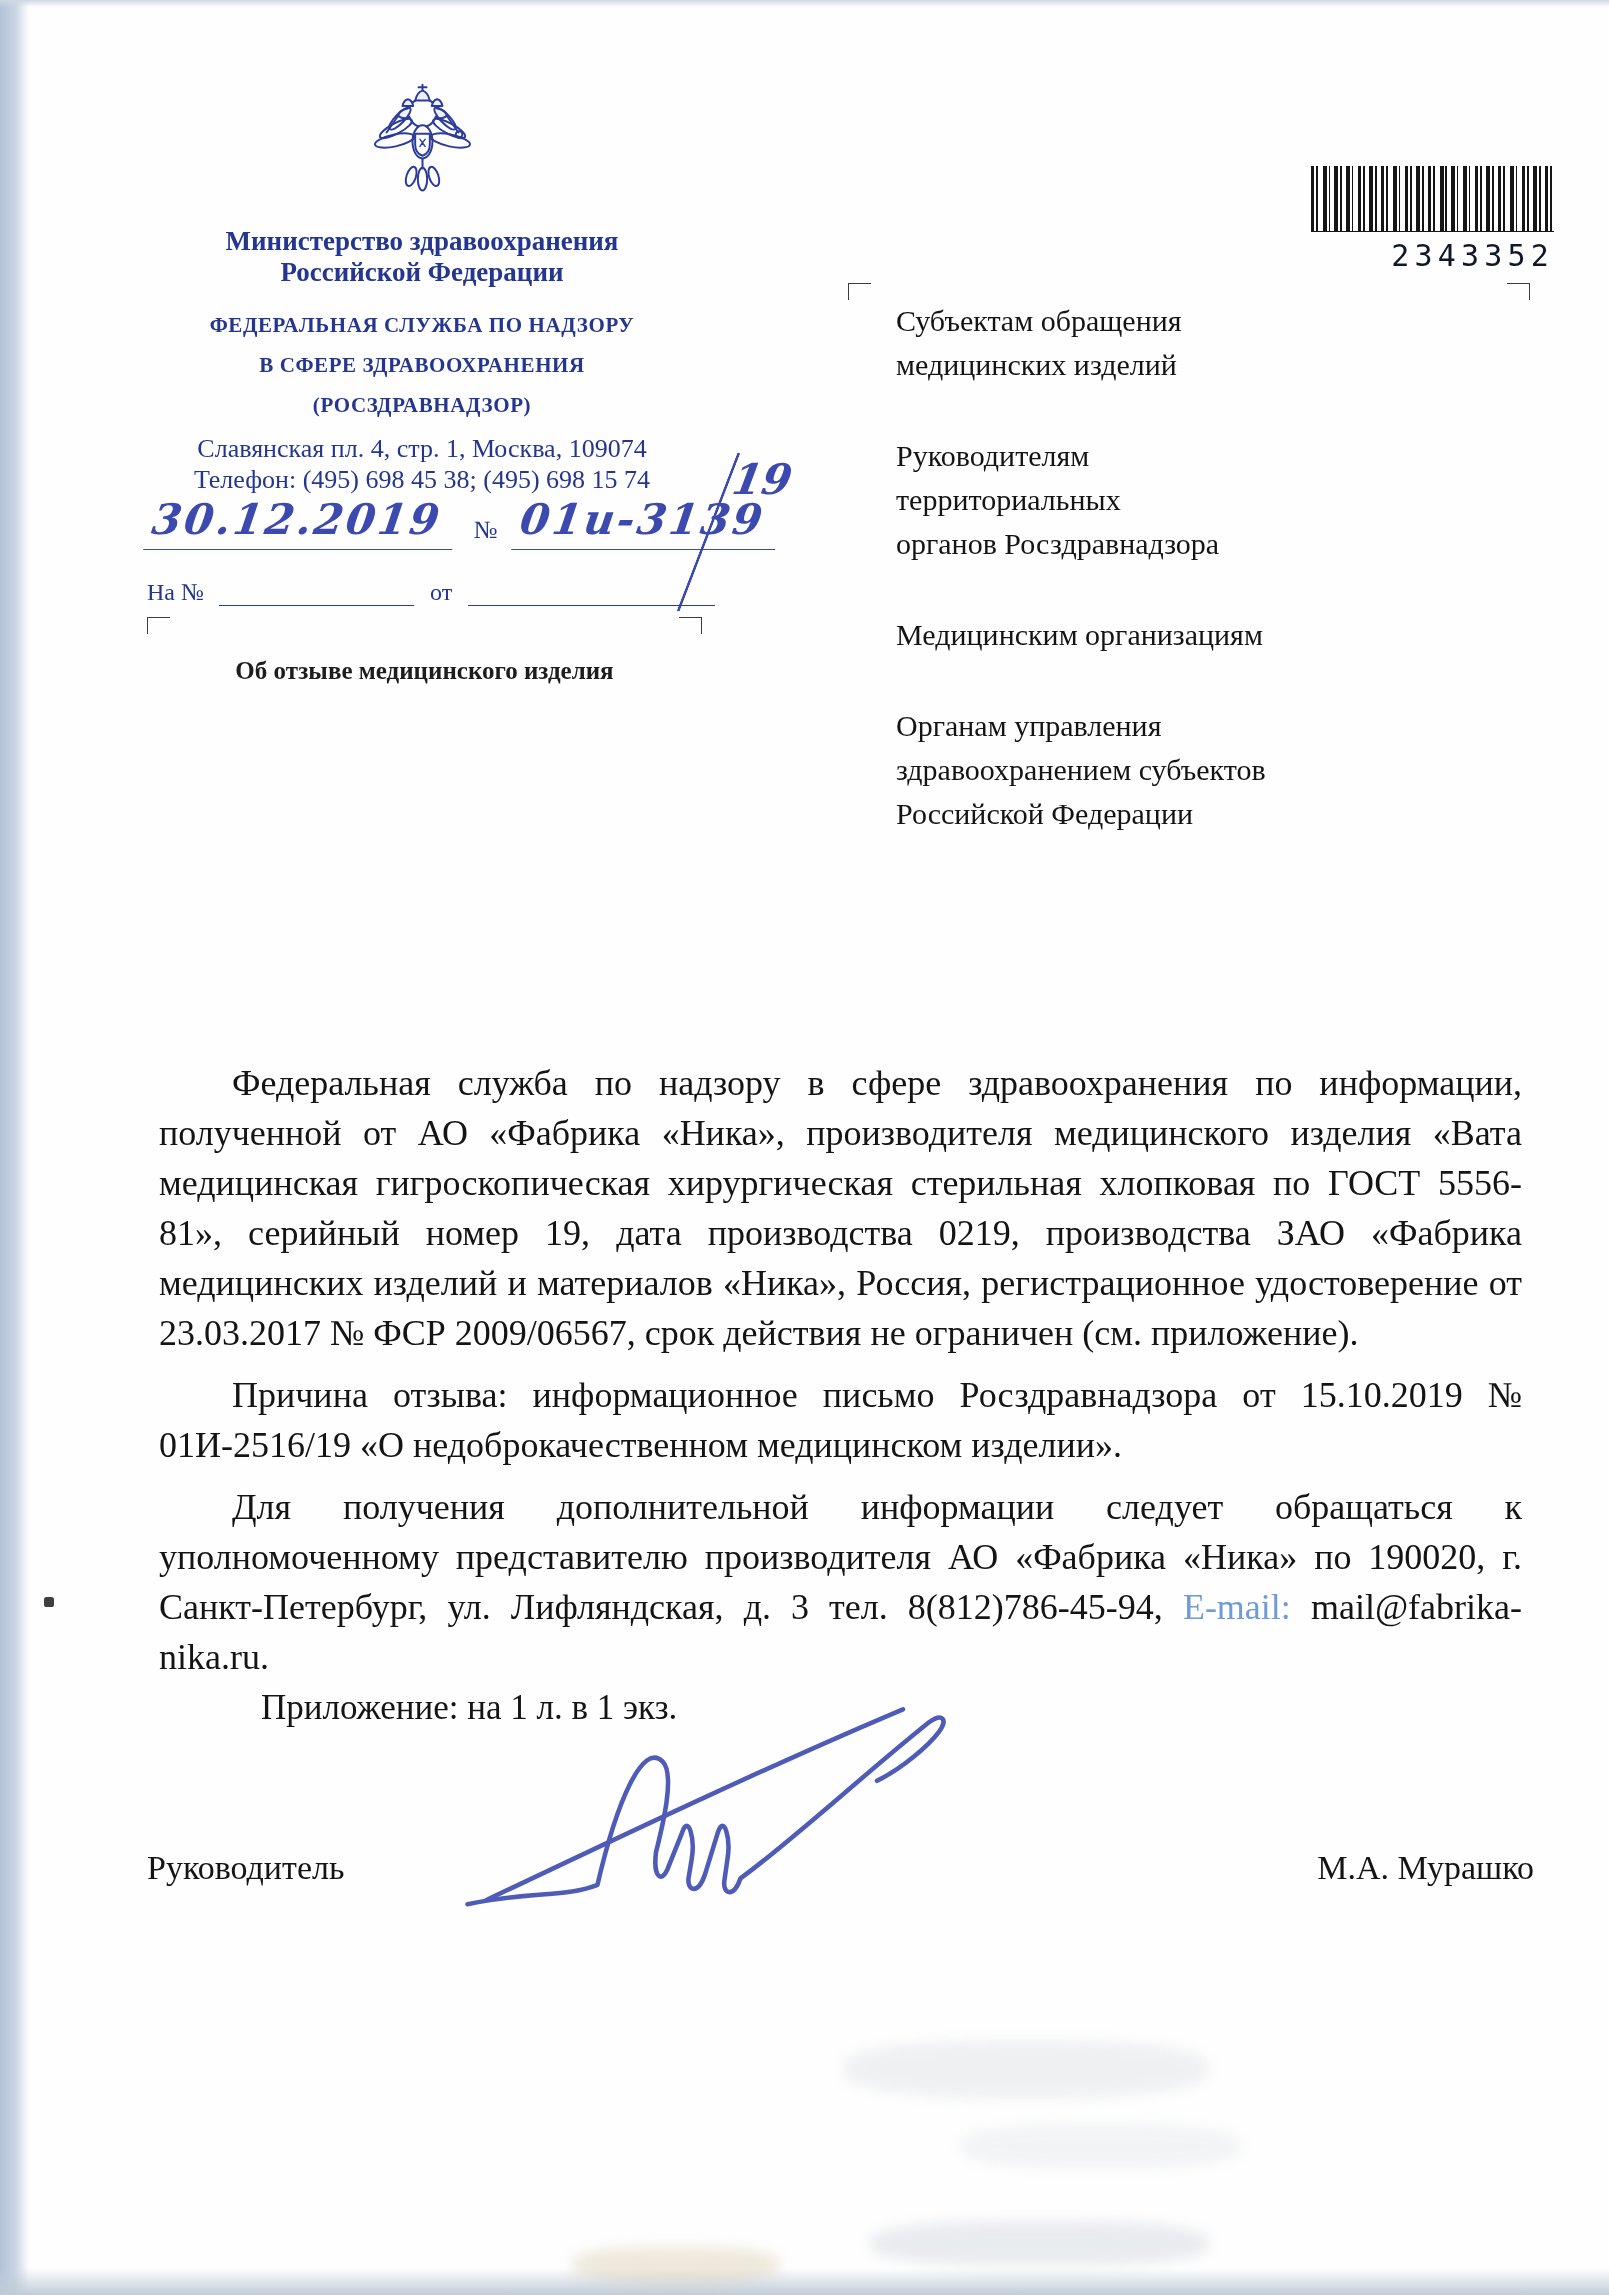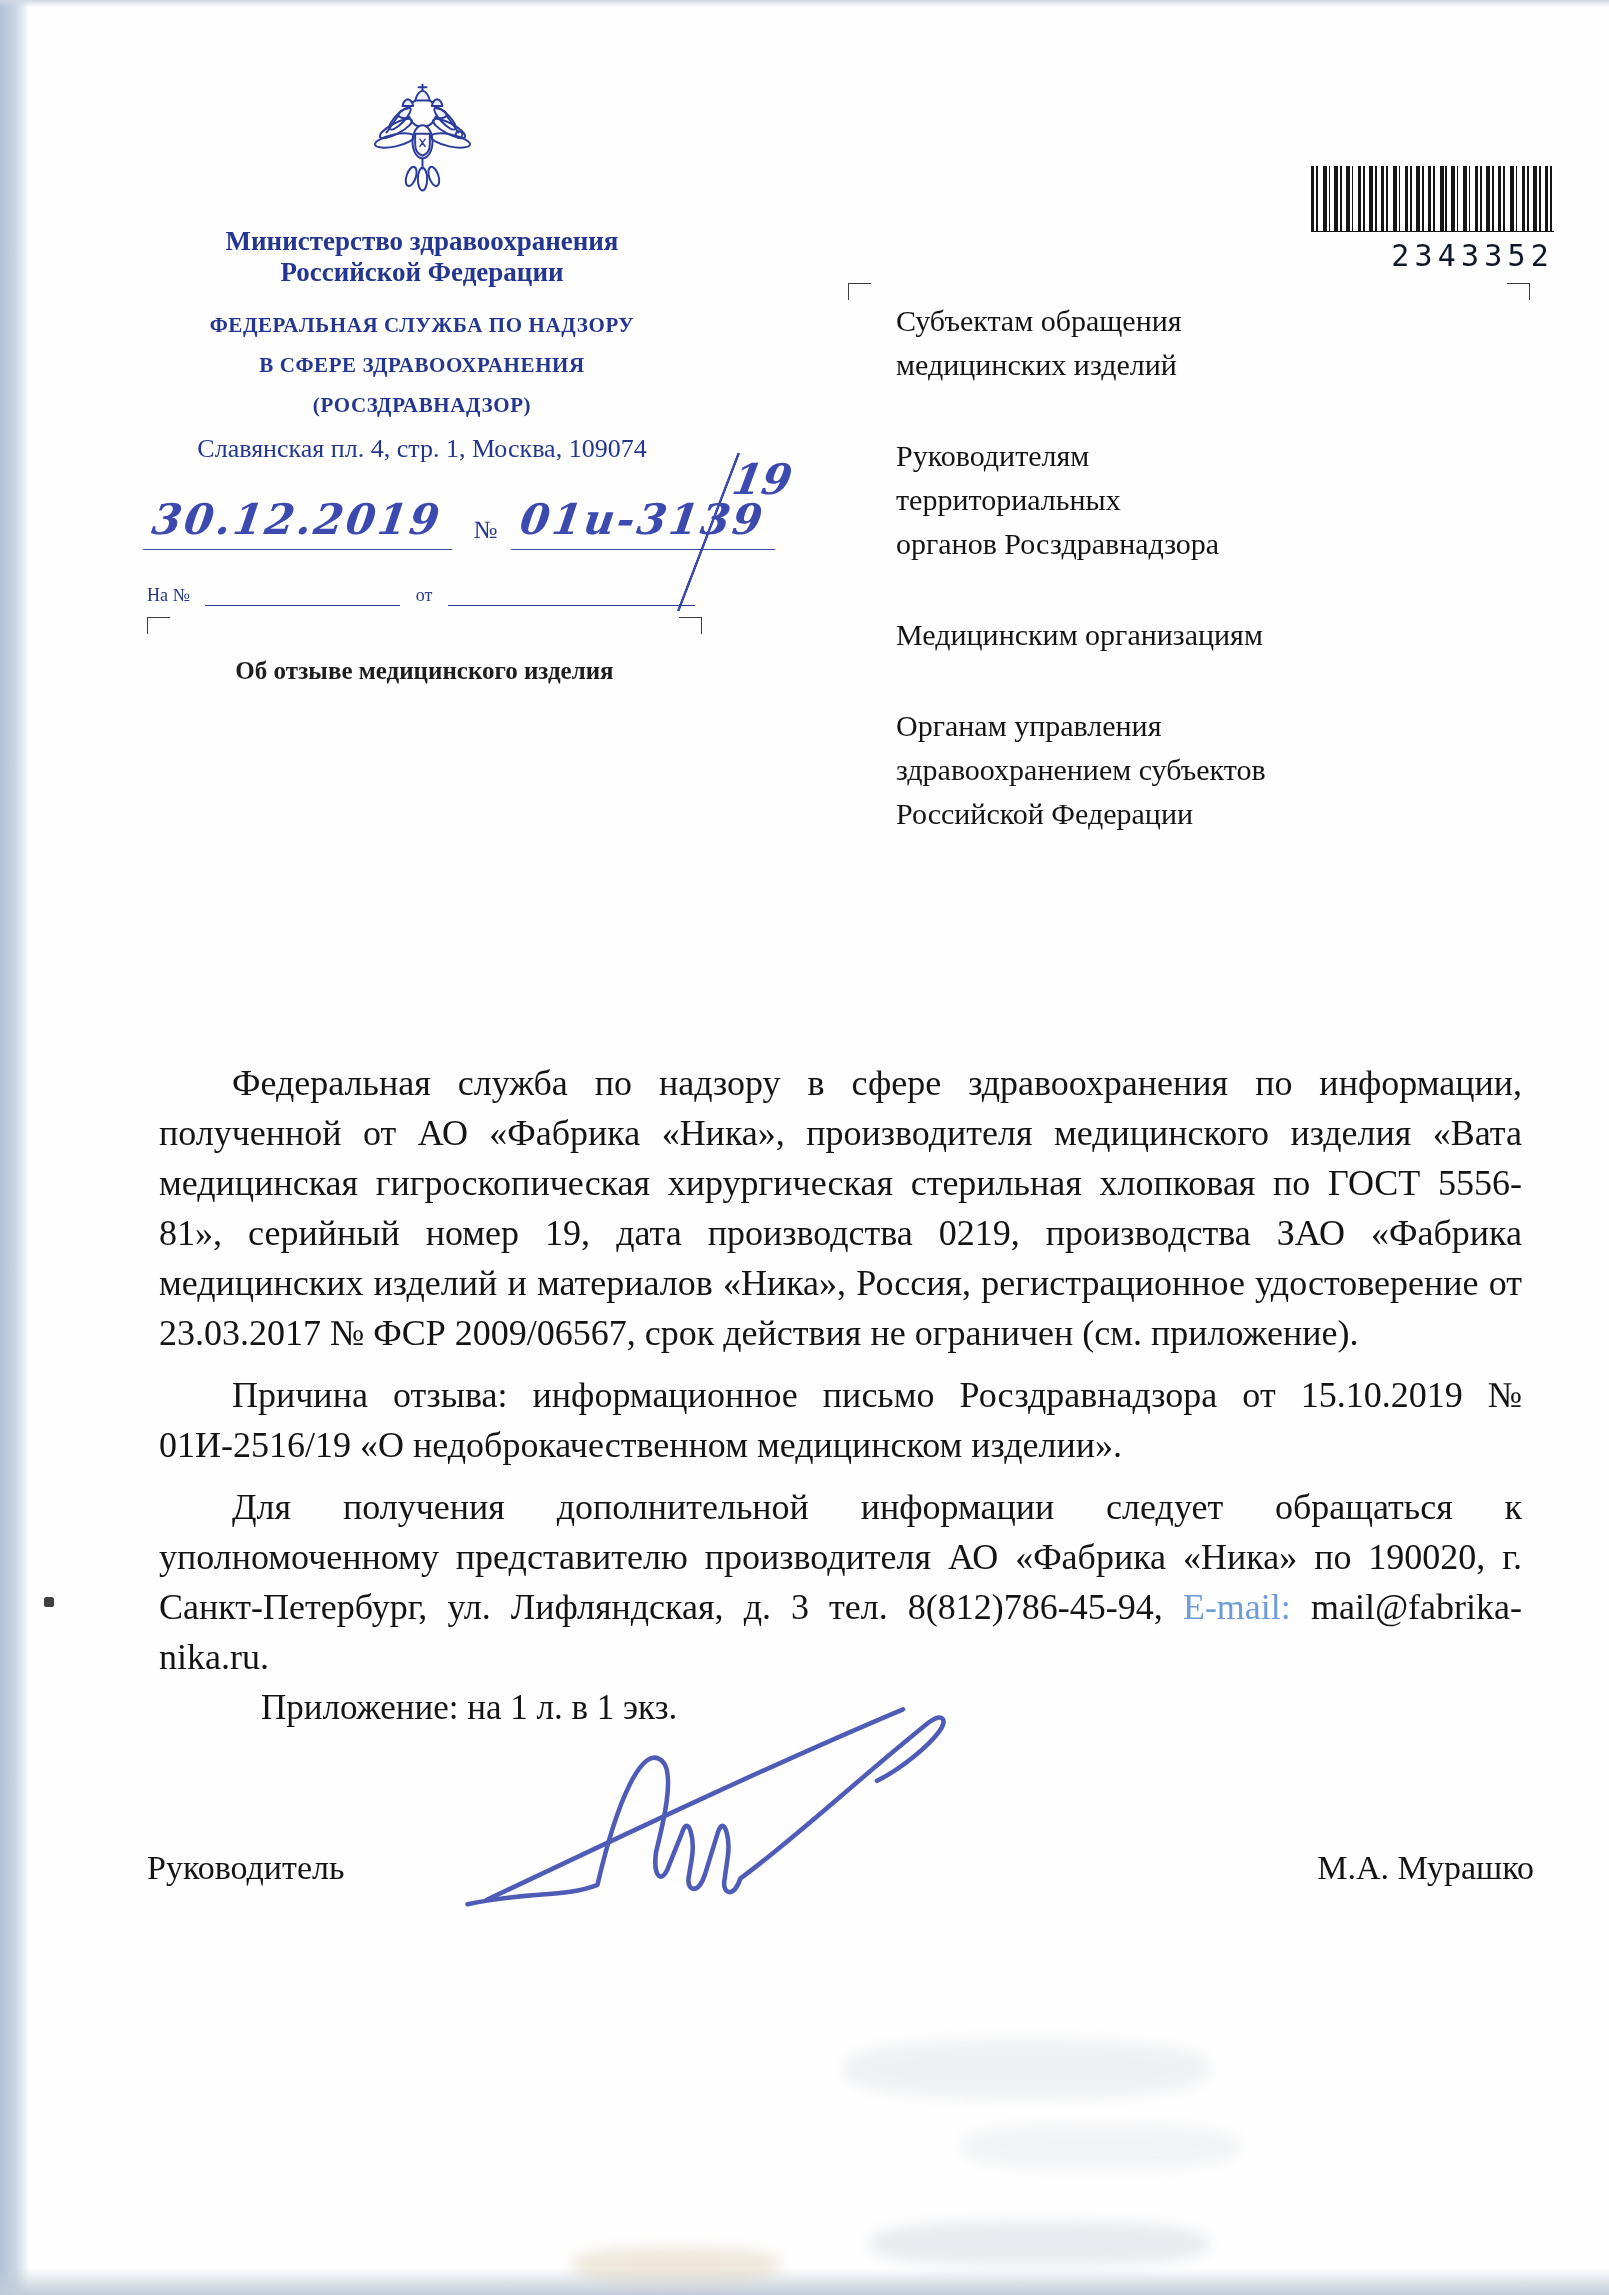--- a/index.html
+++ b/index.html
@@ -24,21 +24,21 @@
   .service{margin-top:17px;font-weight:bold;font-size:21px;line-height:40px;letter-spacing:0.6px;}
   .contact{margin-top:8px;font-size:26px;line-height:31px;}
 
   
   .ref-row1{position:absolute;left:147px;top:495px;display:flex;align-items:flex-end;gap:18px;}
   .hw{font-family:"DejaVu Serif",serif;font-style:italic;font-weight:bold;font-size:42px;color:#3c49ae;letter-spacing:2.6px;display:inline-block;transform:skewX(-8deg);}
   .uline{border-bottom:1.9px solid #3c49ae;padding:0 14.3px 5.2px 5.2px;}
   .no-sign{font-size:25px;color:#24368f;padding-bottom:6.5px;}
   .hw-suffix{position:absolute;left:733px;top:455px;font-family:"DejaVu Serif",serif;font-style:italic;font-weight:bold;font-size:42px;color:#3c49ae;transform:skewX(-10deg);}
   .big-slash{position:absolute;left:707px;top:447px;height:170px;width:0;border-left:3.9px solid #3c49ae;transform:rotate(21deg);border-radius:2.6px;}
-  .ref-row2{position:absolute;left:147px;top:579px;display:flex;align-items:flex-end;gap:15.6px;color:#24368f;font-size:18px;}
+  .ref-row2{position:absolute;left:147px;top:579px;display:flex;align-items:flex-end;gap:15.6px;color:#24368f;font-size:24px;}
   .blank{display:inline-block;width:195px;border-bottom:1.3px solid #2c3c9c;height:26px;}
   .blank2{width:247px;}
 
   
   .mark{position:absolute;width:22px;height:15.6px;border:0 solid #3c3c3c;}
   .mark.tl{border-top-width:1.9px;border-left-width:1.9px;}
   .mark.tr{border-top-width:1.9px;border-right-width:1.9px;}
 
   .subject{position:absolute;left:147px;top:657px;width:555px;text-align:center;font-weight:bold;font-size:25px;color:#1d1d1d;}
 
@@ -107,20 +107,21 @@
       <div>Министерство здравоохранения</div>
       <div>Российской Федерации</div>
     </div>
     <div class="service">
       <div>ФЕДЕРАЛЬНАЯ СЛУЖБА ПО НАДЗОРУ</div>
       <div>В СФЕРЕ ЗДРАВООХРАНЕНИЯ</div>
       <div>(РОСЗДРАВНАДЗОР)</div>
     </div>
     <div class="contact">
       <div>Славянская пл. 4, стр. 1, Москва, 109074</div>
+      <div>Телефон: (495) 698 45 38; (495) 698 15 74</div>
     </div>
   </div>
 
   <div class="ref-row1">
     <span class="hw uline">30.12.2019</span>
     <span class="no-sign">№</span>
     <span class="hw uline">01и-3139</span>
   </div>
   <span class="hw-suffix">19</span>
   <div class="big-slash"></div>

